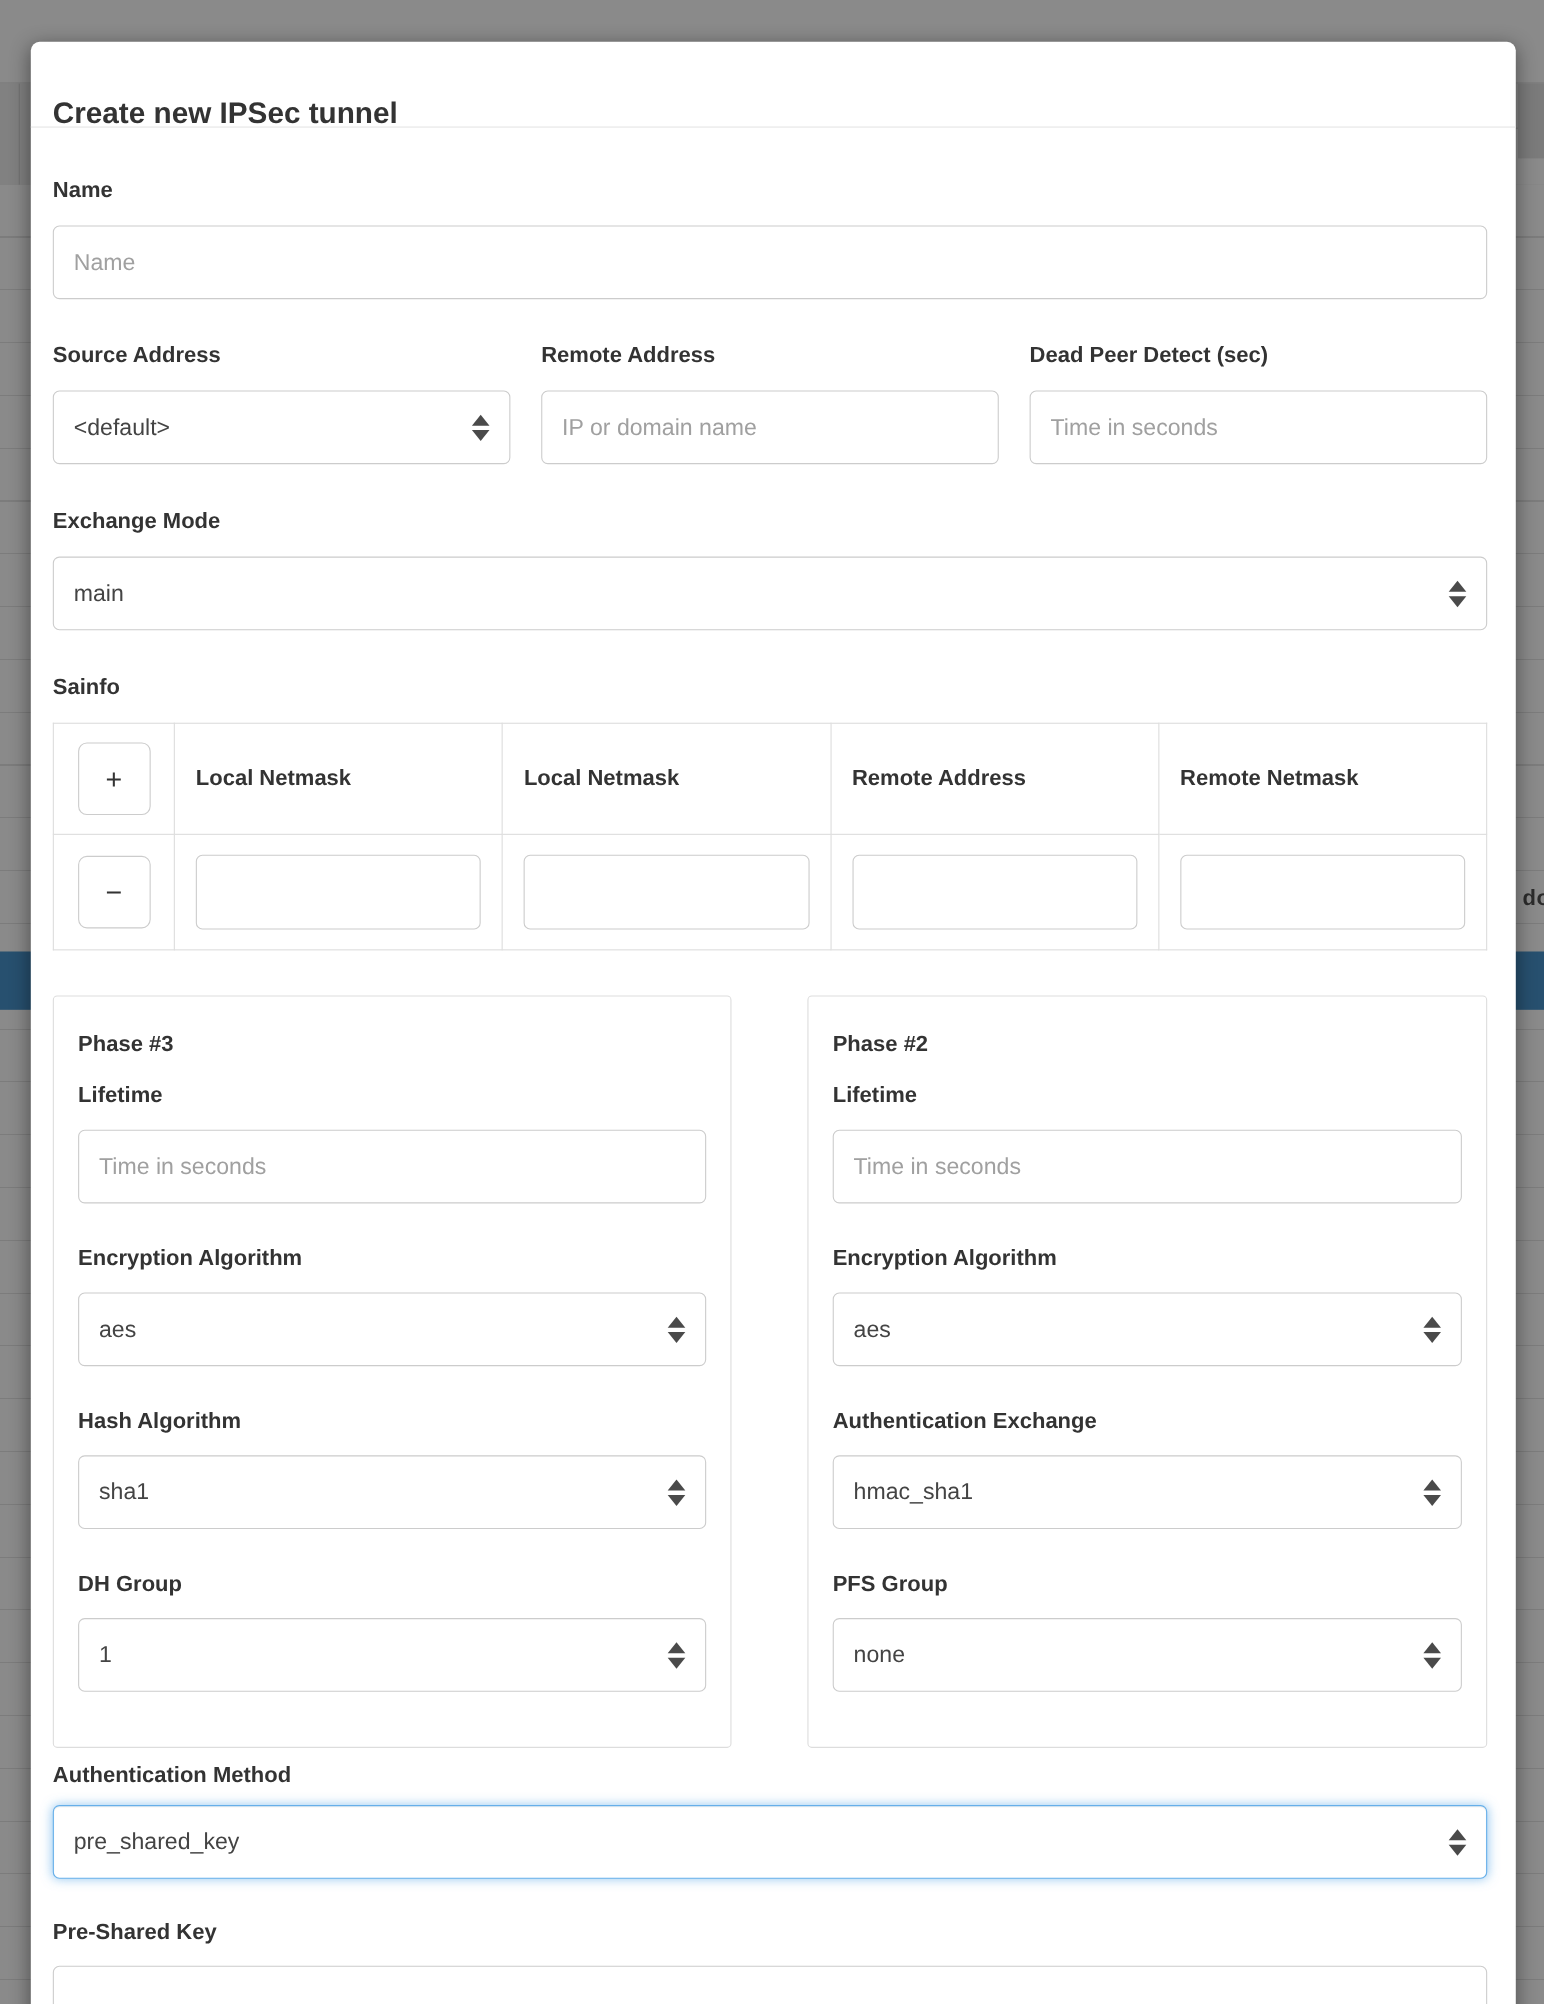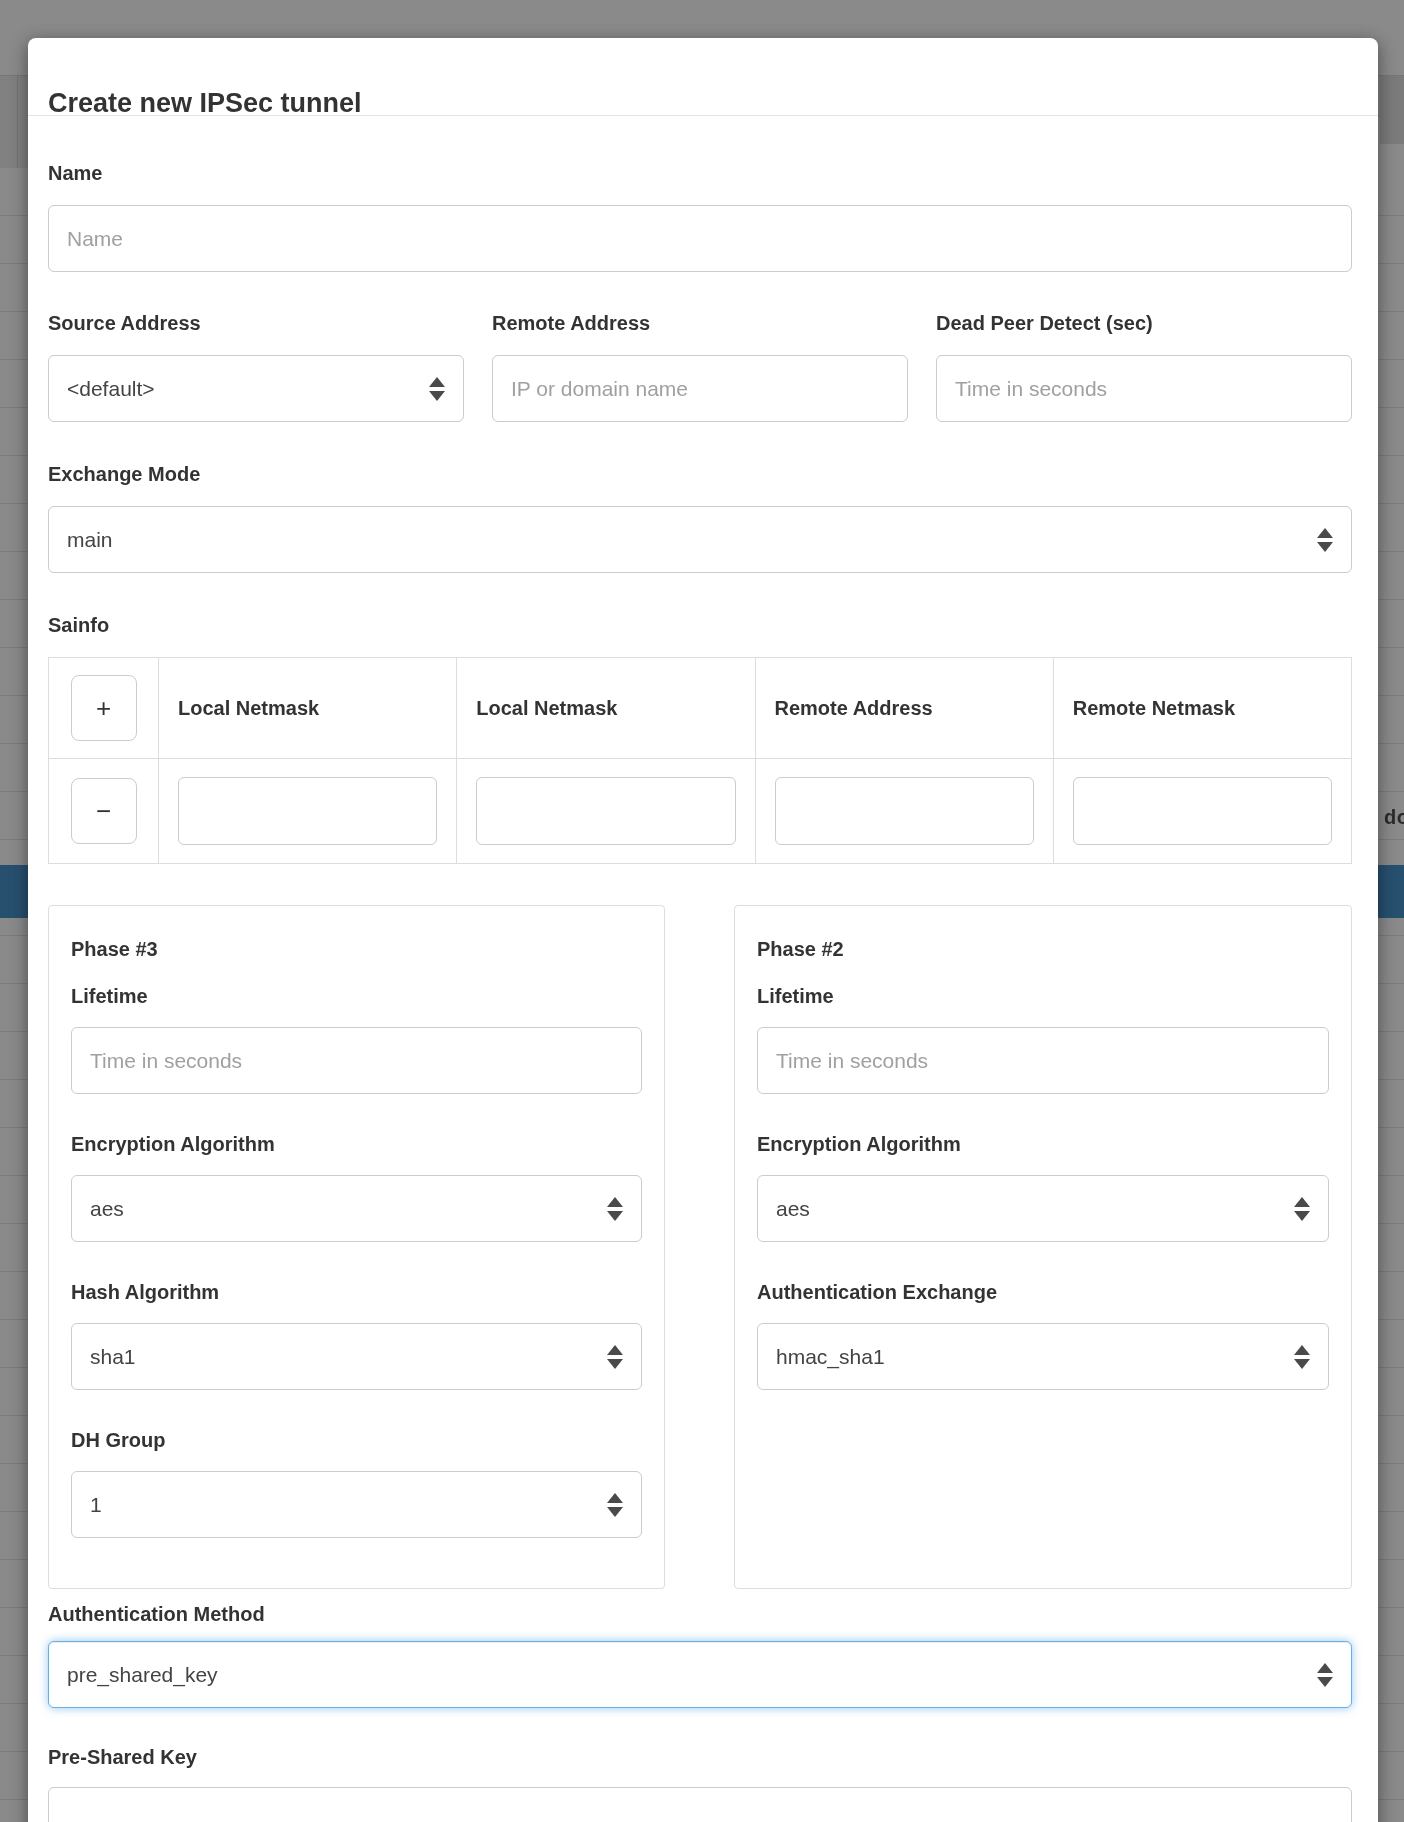--- a/index.html
+++ b/index.html
@@ -244,20 +244,30 @@
           <div class="phase-group">
             <label class="form-label">Authentication Exchange</label>
             <div class="sel">
               <span class="sel-value">hmac_sha1</span>
               <span class="caret-updown">
                   <span class="tri-up"></span>
                   <span class="tri-down"></span>
                 </span>
             </div>
           </div>
+          <div class="phase-group">
+            <label class="form-label">PFS Group</label>
+            <div class="sel">
+              <span class="sel-value">none</span>
+              <span class="caret-updown">
+                  <span class="tri-up"></span>
+                  <span class="tri-down"></span>
+                </span>
+            </div>
+          </div>
         </div>
       </div>
 
       <div class="group-auth">
         <label class="form-label">Authentication Method</label>
         <div class="sel focused">
           <span class="sel-value">pre_shared_key</span>
           <span class="caret-updown">
               <span class="tri-up"></span>
               <span class="tri-down"></span>

